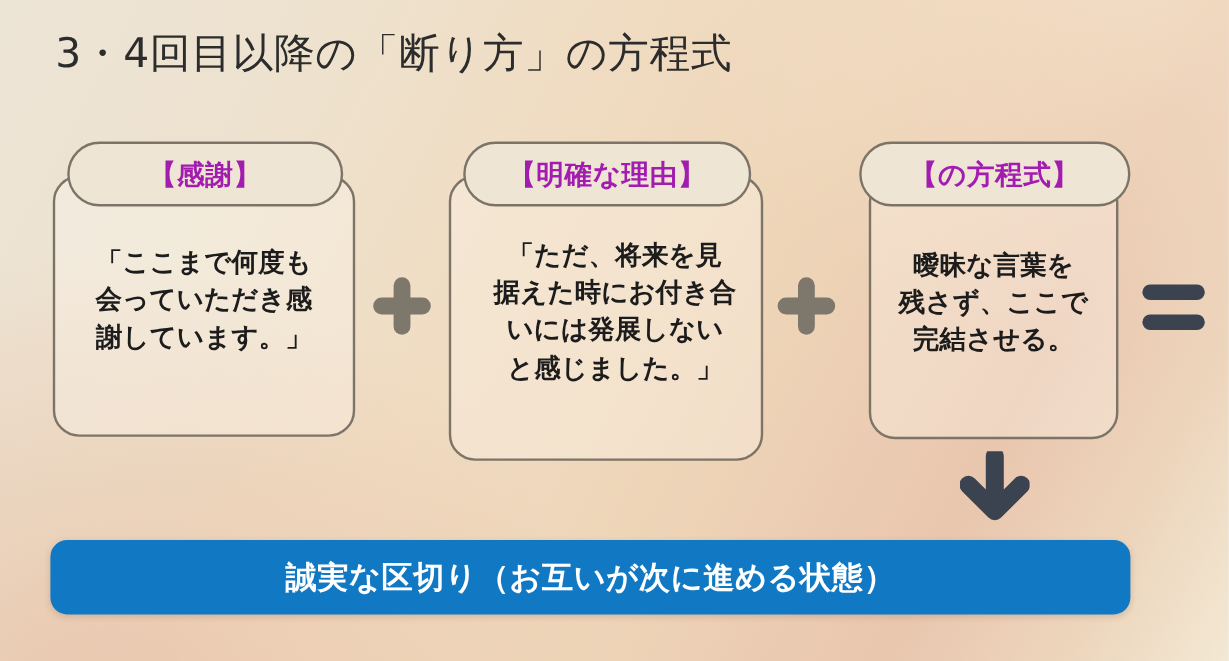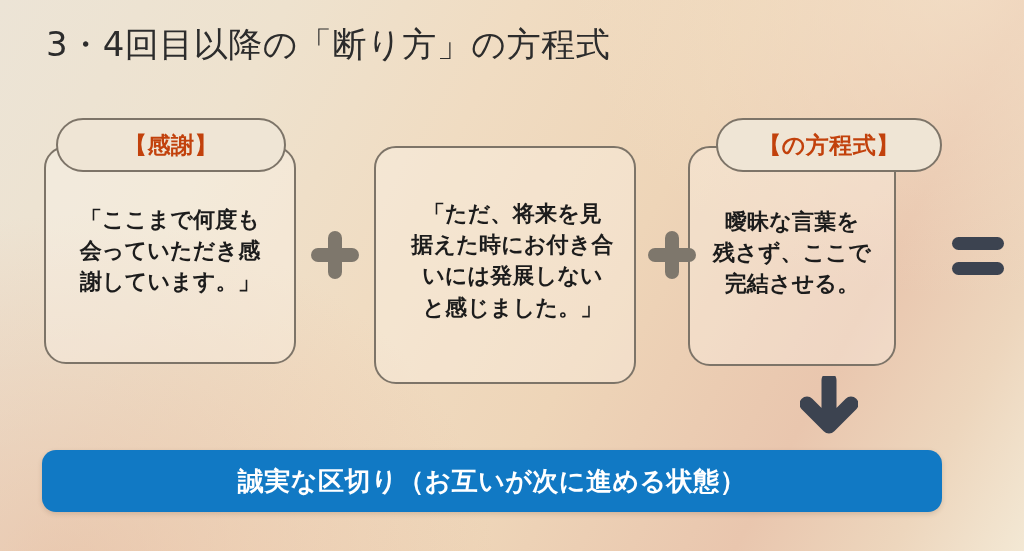--- a/index.html
+++ b/index.html
@@ -84,39 +84,39 @@
   }
   .card-header {
     position: absolute;
     box-sizing: border-box;
     border: 2px solid #7d7468;
     border-radius: 999px;
     background: #efe5d5;
     text-align: center;
     font-size: 23px;
     font-weight: 700;
-    color: #c2410c;
+    color: #a21caf;
     letter-spacing: 0.5px;
     z-index: 3;
     white-space: nowrap;
     display: flex;
     align-items: center;
     justify-content: center;
   }
 
   
   #card1      { left: 44px;  top: 146px; width: 252px; height: 218px; }
   #card1 .card-body   { top: 56px; }
   #header1    { left: 56px;  top: 118px; width: 230px; height: 54px; }
   
   #card2      { left: 374px; top: 146px; width: 262px; height: 238px; }
   #card2 .card-body   { top: 50px; margin-left: 15px; }
   #header2    { left: 386px; top: 118px; width: 240px; height: 54px; }
   
-  #card3      { left: 688px; top: 146px; width: 208px; height: 220px; }
+  #card3      { left: 724px; top: 146px; width: 208px; height: 220px; }
   #card3 .card-body   { top: 58px; }
   #header3    { left: 716px; top: 118px; width: 226px; height: 54px; }
 
   
   .plus {
     position: absolute;
     width: 48px;
     height: 48px;
     z-index: 3;
   }
@@ -200,20 +200,23 @@
     <span class="h"></span>
     <span class="v"></span>
   </div>
 
   <div class="card" id="card2">
     <div class="card-body">「ただ、将来を見
 据えた時にお付き合
 いには発展しない
 と感じました。」</div>
   </div>
+  <div class="card-header" id="header2">
+    <span>【明確な理由】</span>
+  </div>
 
   <div class="plus" id="plus2">
     <span class="h"></span>
     <span class="v"></span>
   </div>
 
   <div class="card" id="card3">
     <div class="card-body">曖昧な言葉を
 残さず、ここで
 完結させる。</div>

